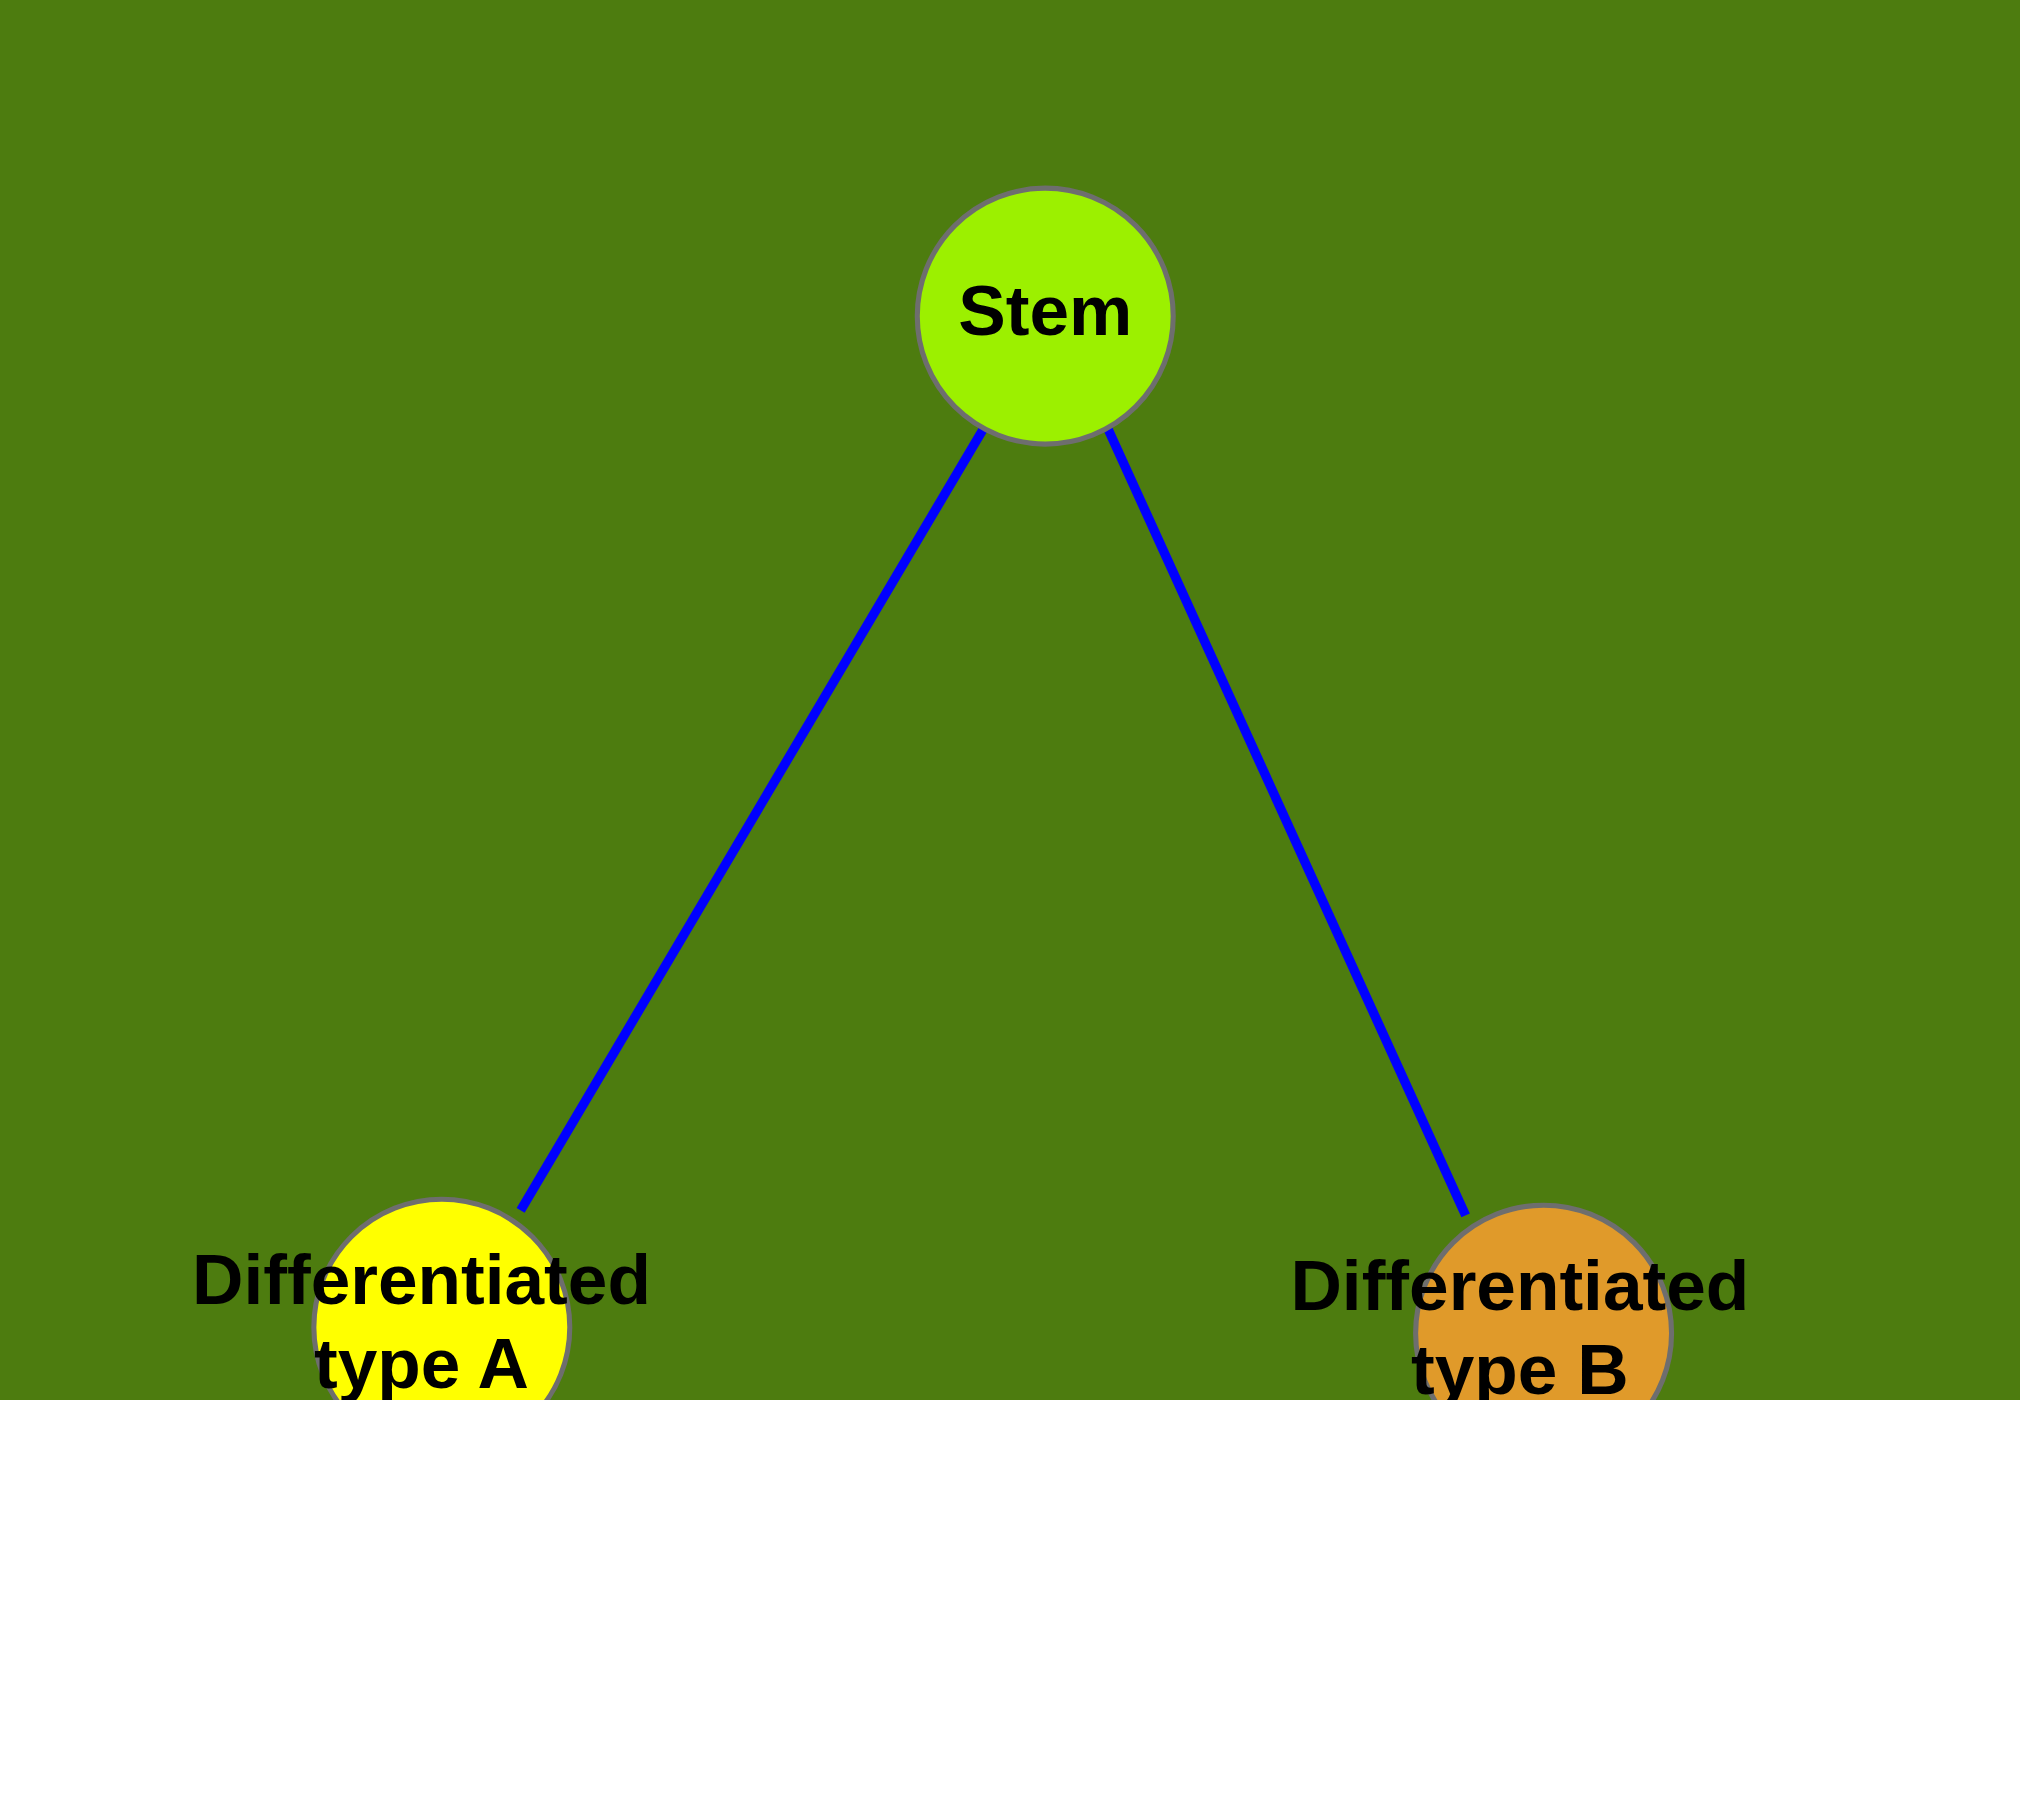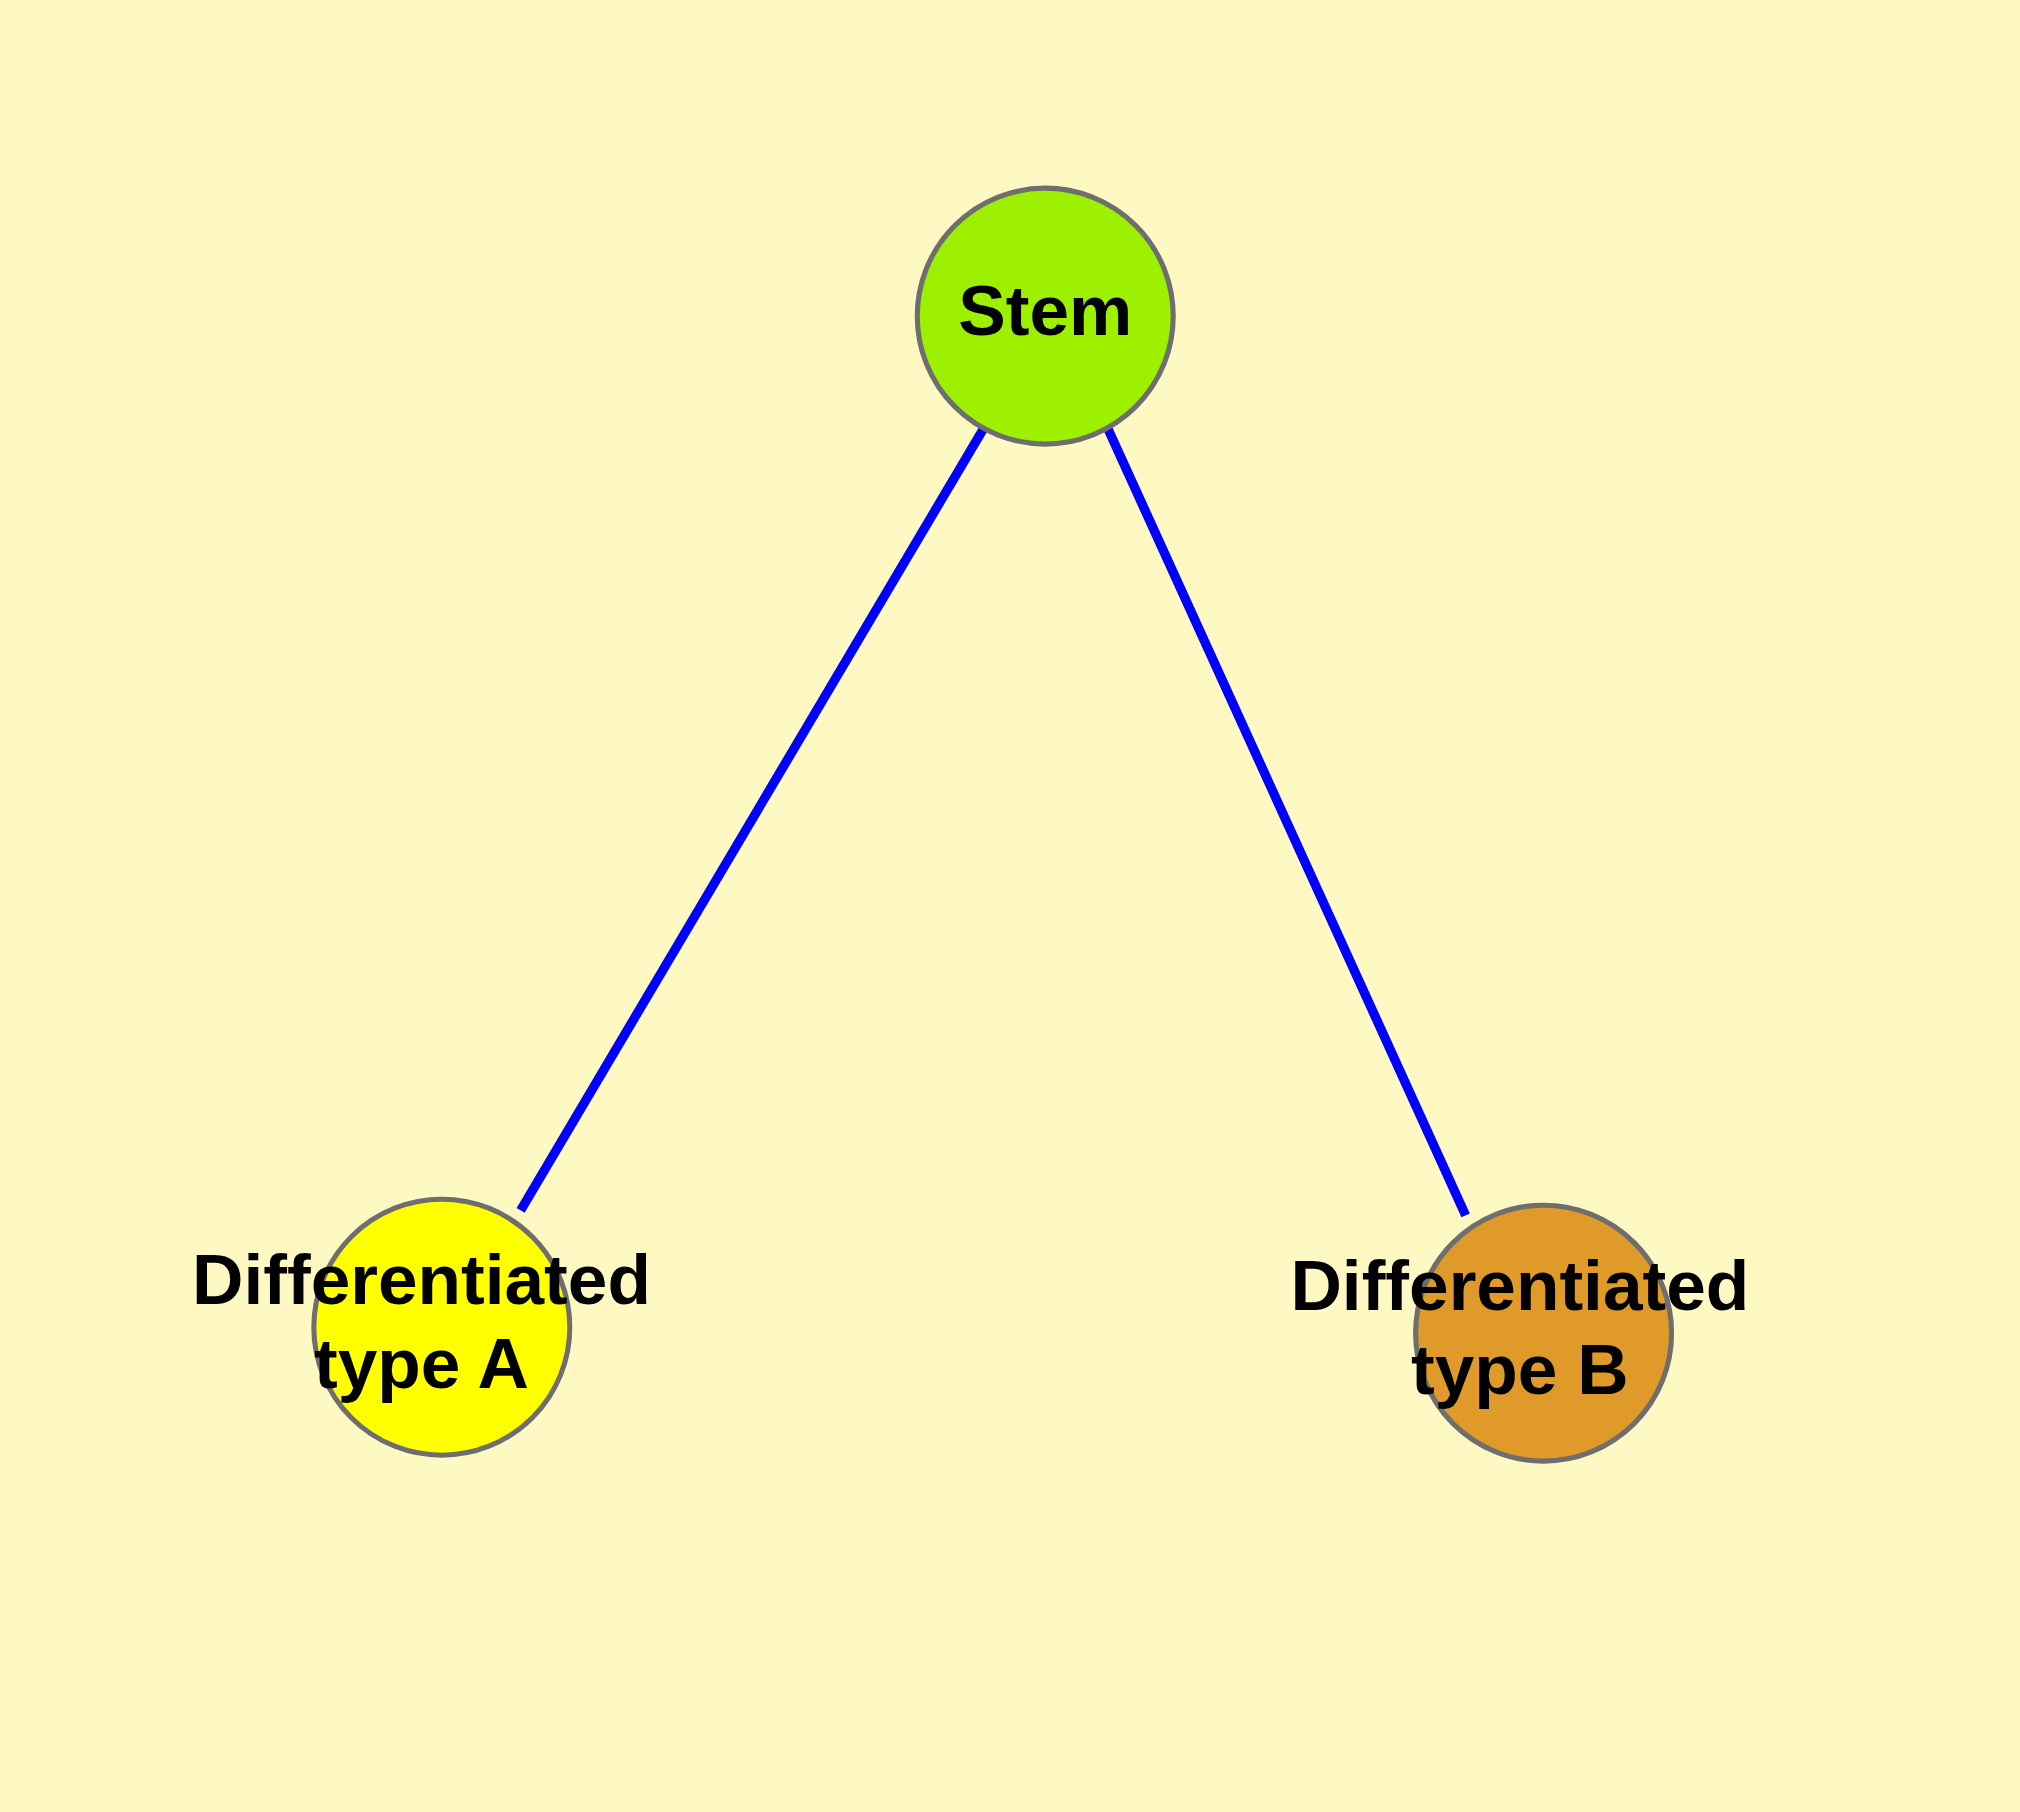--- a/index.html
+++ b/index.html
@@ -6,23 +6,23 @@
     margin: 0;
     padding: 0;
     background: #ffffff;
   }
   body {
     font-family: "Liberation Sans", sans-serif;
   }
   #graph-canvas {
     position: relative;
     width: 2021px;
-    height: 1812px;
+    height: 1400px;
     overflow: hidden;
-    background: #fef9c3;
+    background: #4d7c0f;
   }
   #graph-svg {
     position: absolute;
     top: 0;
     left: 0;
     width: 2021px;
     height: 1812px;
     display: block;
   }
   .node-label {

